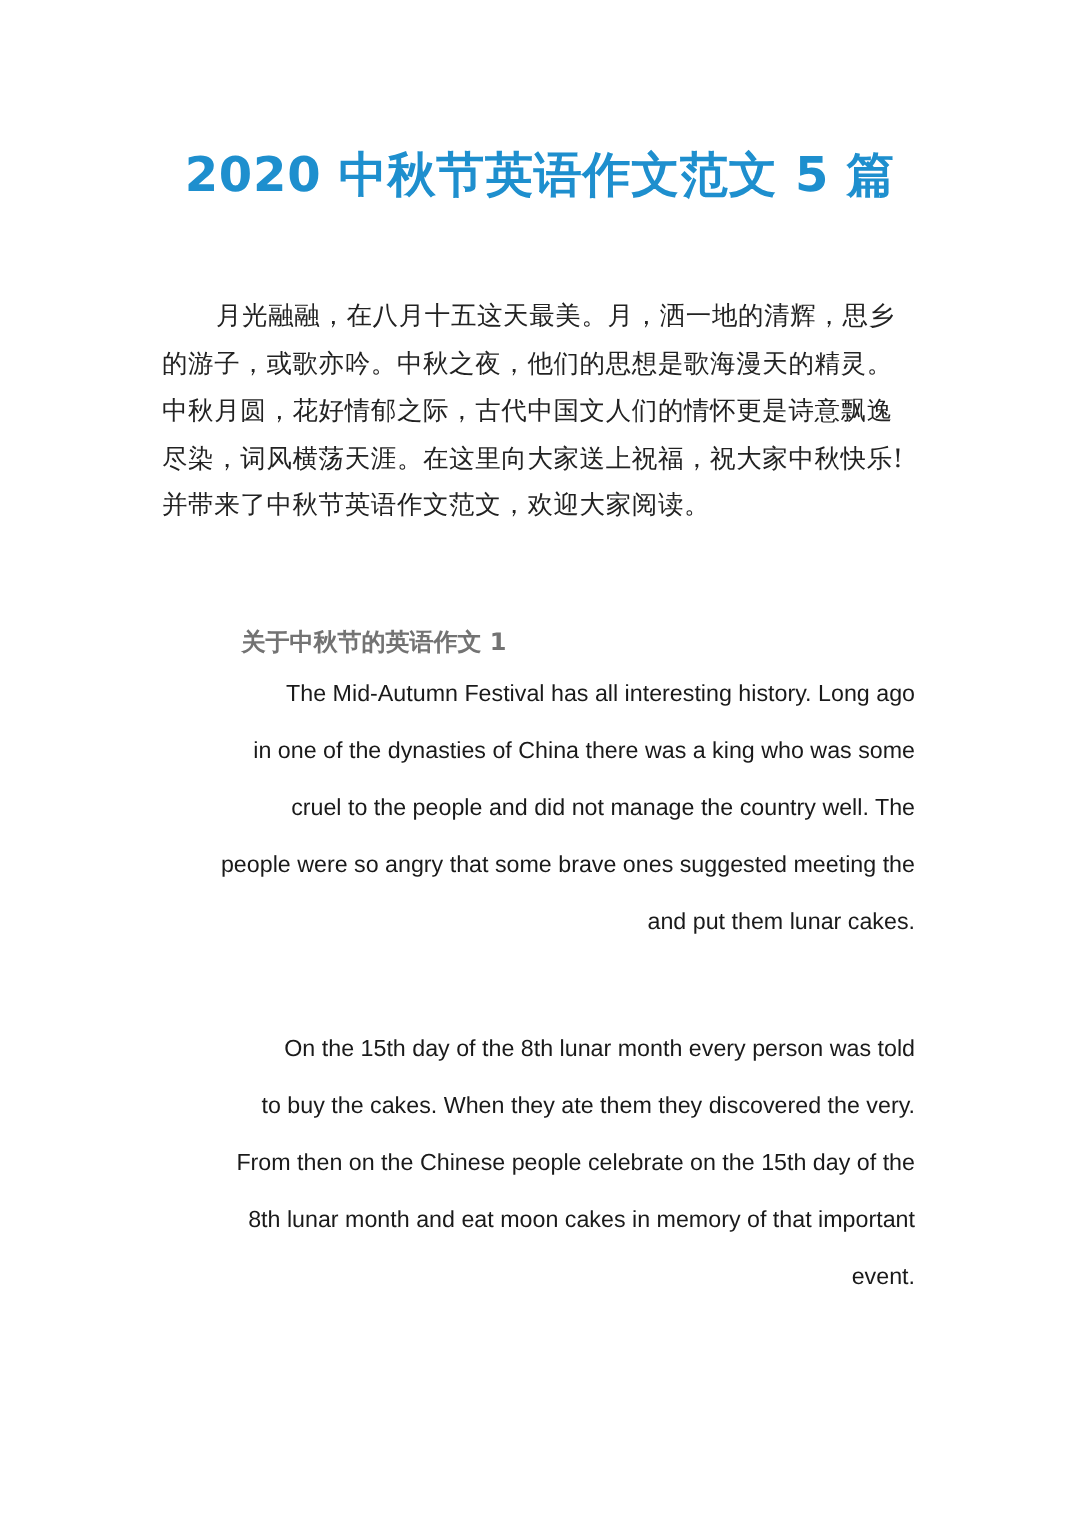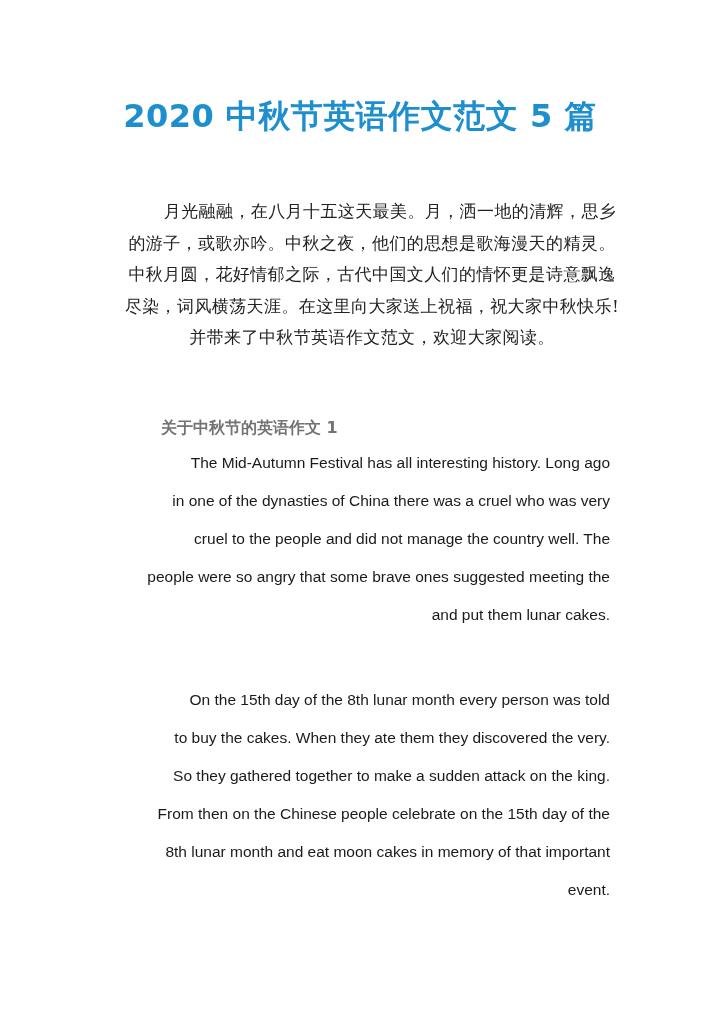--- a/index.html
+++ b/index.html
@@ -29,31 +29,30 @@
       font-family: "DejaVu Sans", sans-serif;
       font-weight: bold;
       font-size: 32px;
       letter-spacing: 0.5px;
       color: #1e8fce;
       line-height: 40px;
       margin: 0;
     }
     .cn-para {
       position: absolute;
-      left: 122px;
+      left: 108px;
       top: 196px;
       width: 500px;
       font-family: "DejaVu Serif", serif;
       font-size: 17px;
       color: #222222;
       line-height: 31.5px;
       text-indent: 36px;
       margin: 0;
       letter-spacing: 0.4px;
-      text-align: center;
     }
     .section-heading {
       position: absolute;
       left: 145px;
       top: 400px;
       font-family: "DejaVu Sans", sans-serif;
       font-size: 16px;
       color: #737373;
       line-height: 24px;
       margin: 16px;
@@ -84,27 +83,26 @@
 
 <div class="page">
   <h1 class="title">2020 中秋节英语作文范文 5 篇</h1>
 
   <p class="cn-para">月光融融，在八月十五这天最美。月，洒一地的清辉，思乡的游子，或歌亦吟。中秋之夜，他们的思想是歌海漫天的精灵。中秋月圆，花好情郁之际，古代中国文人们的情怀更是诗意飘逸尽染，词风横荡天涯。在这里向大家送上祝福，祝大家中秋快乐!并带来了中秋节英语作文范文，欢迎大家阅读。</p>
 
   <h2 class="section-heading">关于中秋节的英语作文 1</h2>
 
   <div class="en-para" id="para1">
     <span class="line first">The Mid-Autumn Festival has all interesting history. Long ago</span>
-    <span class="line">in one of the dynasties of China there was a cruel who was very</span>
+    <span class="line">in one of the dynasties of China there was a king who was some</span>
     <span class="line">cruel to the people and did not manage the country well. The</span>
     <span class="line">people were so angry that some brave ones suggested meeting the</span>
     <span class="line">and put them lunar cakes.</span>
   </div>
 
   <div class="en-para" id="para2">
     <span class="line first">On the 15th day of the 8th lunar month every person was told</span>
     <span class="line">to buy the cakes. When they ate them they discovered the very.</span>
-    <span class="line">So they gathered together to make a sudden attack on the king.</span>
     <span class="line">From then on the Chinese people celebrate on the 15th day of the</span>
     <span class="line">8th lunar month and eat moon cakes in memory of that important</span>
     <span class="line">event.</span>
   </div>
 </div>
 
 </body></html>

